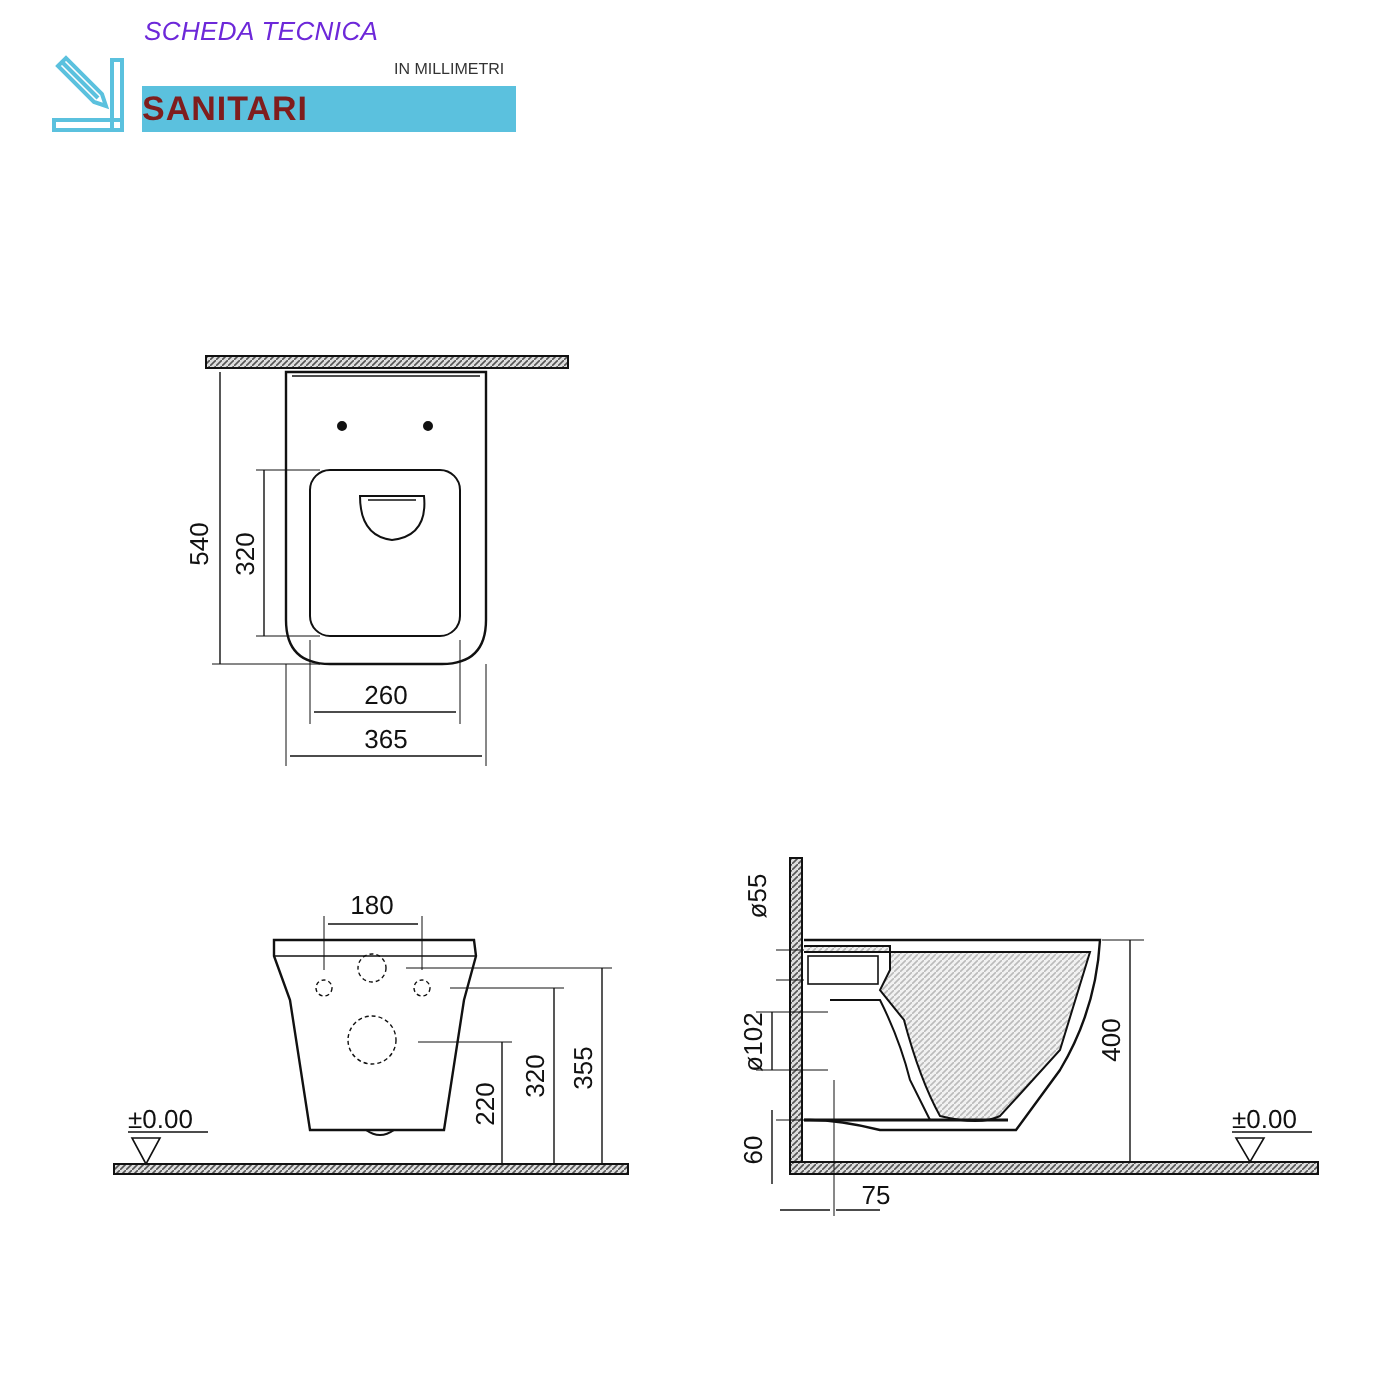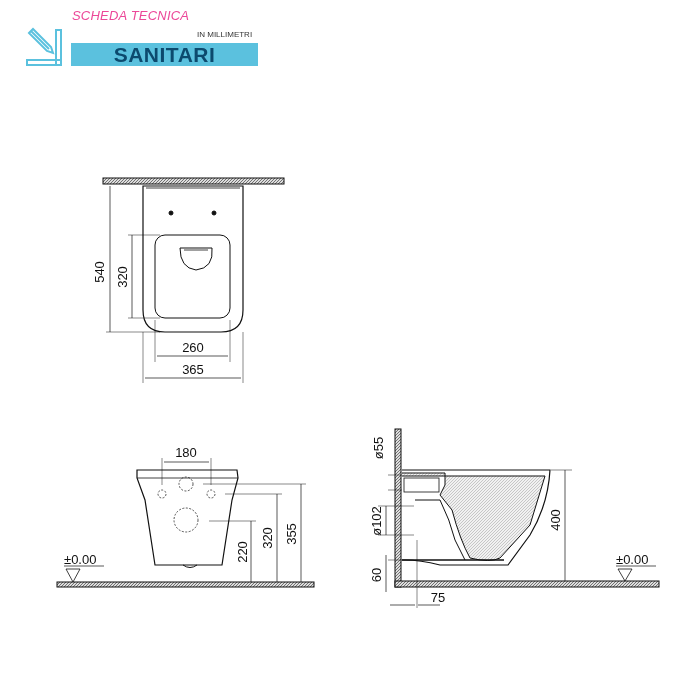--- a/index.html
+++ b/index.html
@@ -1,21 +1,21 @@
 <!DOCTYPE html>
 <html><head>
 <meta charset="utf-8">
 <style>
   html, body { margin:0; padding:0; background:#ffffff; }
   body { width:700px; height:700px; position:relative; overflow:hidden; font-family:"Liberation Sans", sans-serif; }
   .header { position:absolute; left:0; top:0; width:700px; height:80px; }
   .logo { position:absolute; left:25px; top:27px; width:40px; height:40px; }
-  .title { position:absolute; left:72px; top:8px; font-size:13px; font-style:italic; color:#ec4899; letter-spacing:0.2px; }
+  .title { position:absolute; left:72px; top:8px; font-size:13px; font-style:italic; color:#6d28d9; letter-spacing:0.2px; }
   .subtitle { position:absolute; left:197px; top:30px; font-size:8px; color:#333; }
-  .banner { position:absolute; left:71px; top:43px; width:187px; height:23px; background:#5bc1de; color:#0c4a6e; font-weight:bold; font-size:21px; text-align:center; line-height:23px; letter-spacing:0.5px; }
+  .banner { position:absolute; left:71px; top:43px; width:187px; height:23px; background:#5bc1de; color:#7f1d1d; font-weight:bold; font-size:17px; text-align:left; line-height:23px; letter-spacing:0.5px; }
   svg.drawing { position:absolute; left:0; top:0; }
   .dim { font-family:"Liberation Sans", sans-serif; font-size:13px; fill:#111; }
 </style>
 </head>
 <body>
 
 <div class="header">
   <svg class="logo" viewBox="0 0 40 40" width="40" height="40">
     <g fill="none" stroke="#5bc1de" stroke-width="2">
       <rect x="2" y="33" width="34" height="5"></rect>

